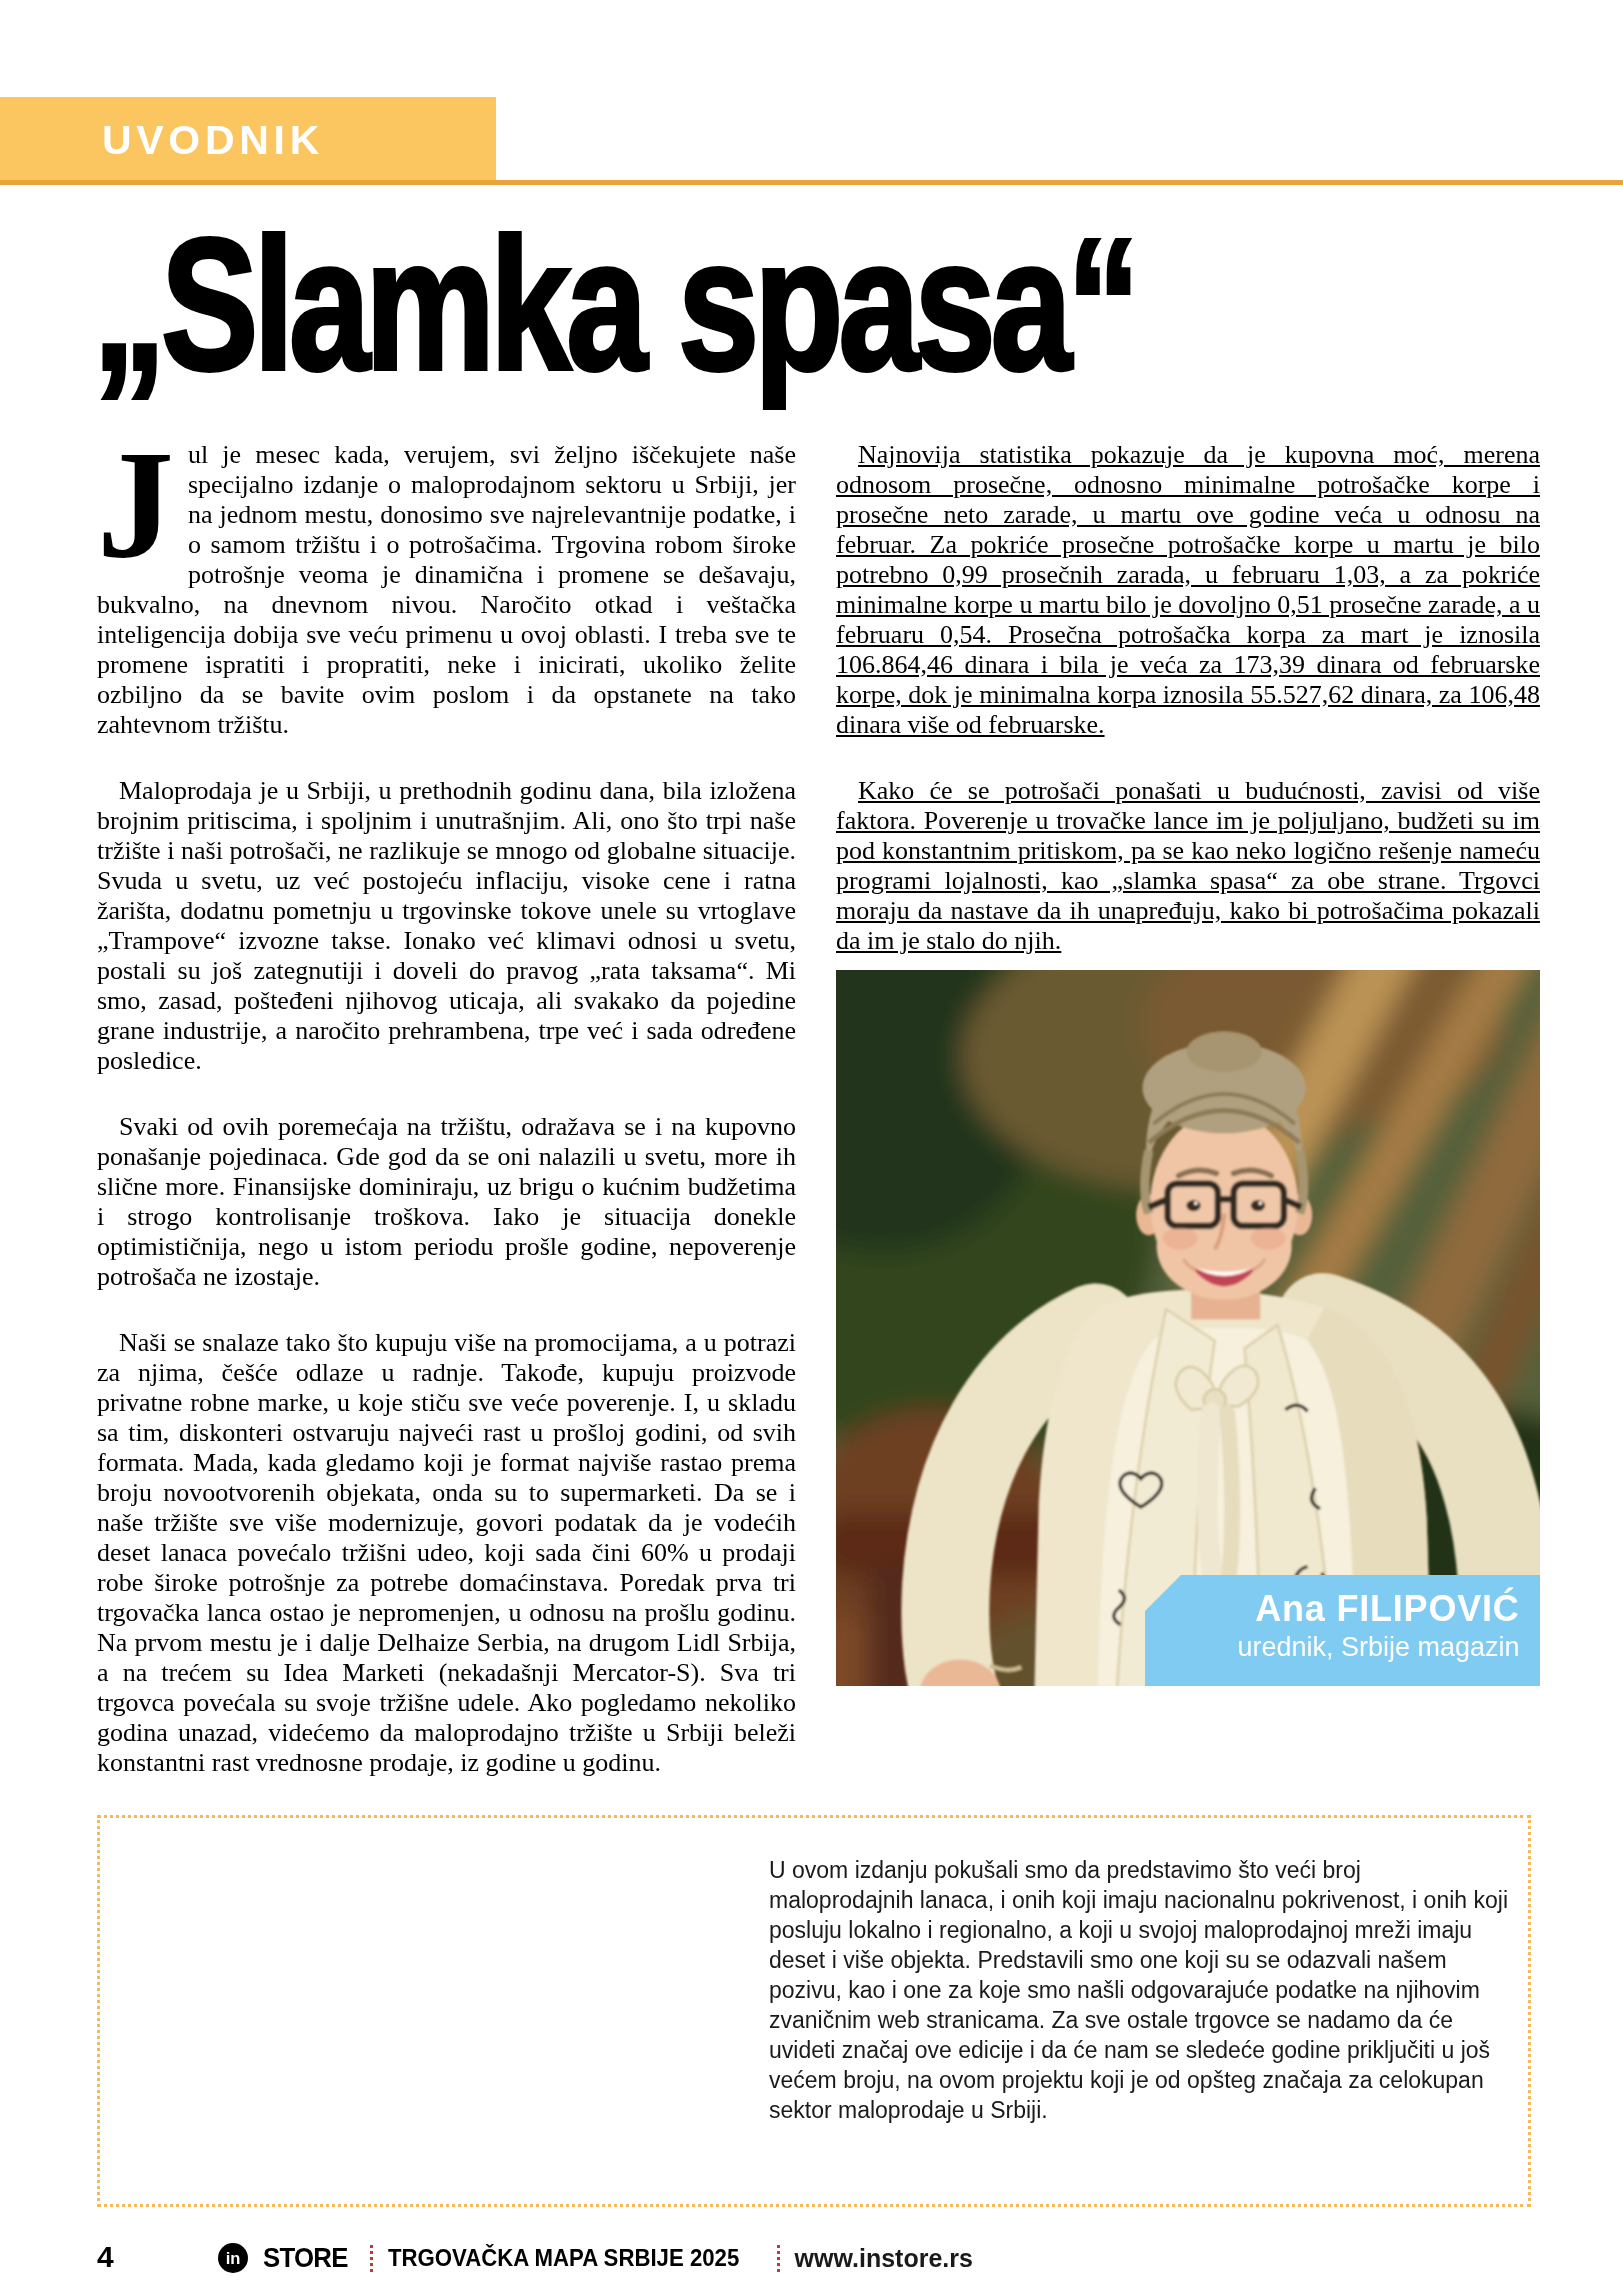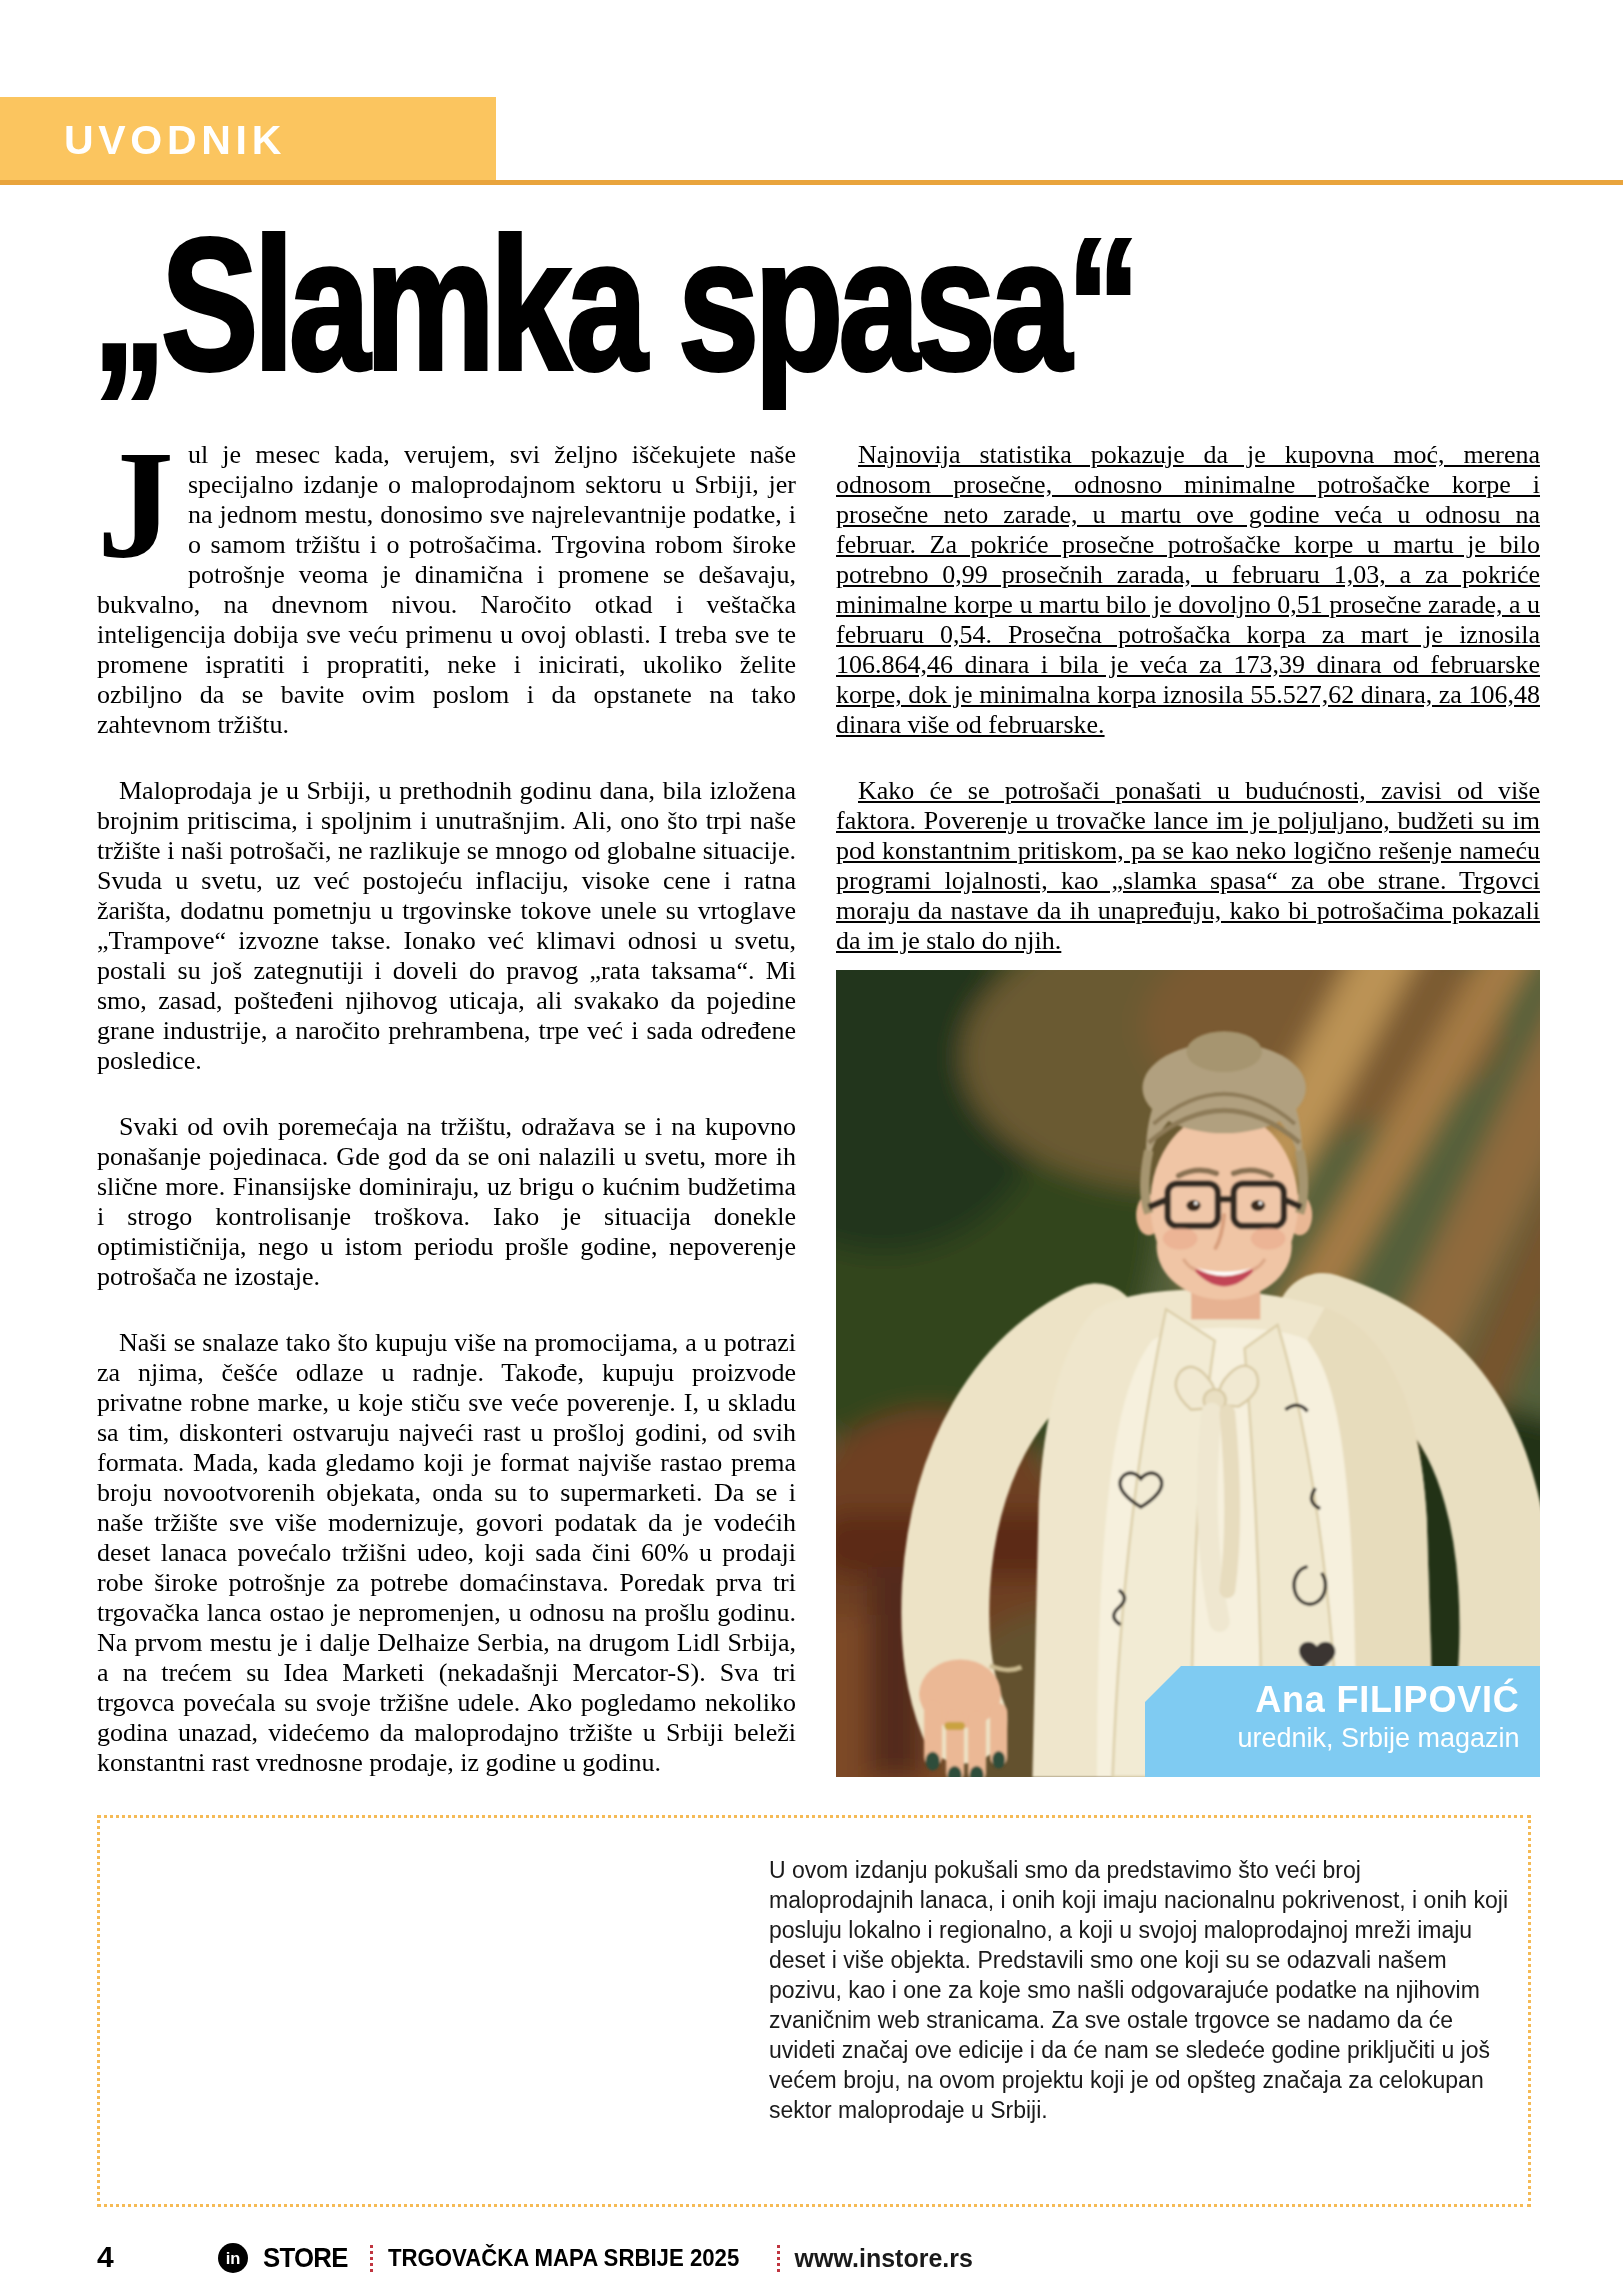--- a/index.html
+++ b/index.html
@@ -1,36 +1,36 @@
 <!DOCTYPE html>
 <html style="font-size:12.6px"><head>
 <meta charset="utf-8">
 <style>
   html,body{margin:0;padding:0;background:#ffffff;}
   body{width:1623px;height:2295px;position:relative;font-family:"Liberation Sans",sans-serif;overflow:hidden;}
   .page{position:absolute;inset:0;background:#ffffff;}
 
   
   .section-band{position:absolute;left:0;top:97px;width:496px;height:86px;background:#FBC55F;display:flex;align-items:center;}
-  .section-band .label{color:#ffffff;font-weight:bold;font-size:41px;letter-spacing:4.7px;padding-left:64px;font-family:"Liberation Sans",sans-serif;}
+  .section-band .label{color:#ffffff;font-weight:bold;font-size:41px;letter-spacing:4.7px;padding-left:102px;font-family:"Liberation Sans",sans-serif;}
   .rule{position:absolute;left:0;top:180px;width:1623px;height:4.7px;background:#E9A43C;}
 
   
   .page-title{position:absolute;left:93px;top:214px;font-family:"Liberation Sans",sans-serif;font-weight:bold;font-size:187px;line-height:182px;color:#000;letter-spacing:-6.3px;transform:scaleX(0.78);transform-origin:left top;-webkit-text-stroke:3.9px #000;white-space:nowrap;}
 
   
   .col{position:absolute;top:440px;font-family:"Liberation Serif",serif;font-size:26px;line-height:30px;color:#000;text-align:justify;}
   .col-left{left:97px;width:699px;}
   .col-right{left:836px;width:704px;text-decoration:underline;}
   .col p{margin:0 0 36px 0;text-indent:22px;}
   .col p.first{text-indent:0;}
   .drop-cap{float:left;font-family:"Liberation Serif",serif;font-weight:bold;font-size:154px;line-height:118px;padding:4.7px 14px 0 0;}
 
   
-  .photo-wrap{position:absolute;left:836px;top:970px;width:704px;height:807px;overflow:hidden;background:#4c5a33;}
+  .photo-wrap{position:absolute;left:836px;top:970px;width:704px;height:716px;overflow:hidden;background:#4c5a33;}
   .photo-wrap svg{display:block;width:704px;height:807px;}
   .caption-ribbon{position:absolute;right:0;bottom:0;width:395px;height:111px;background:#7FCBF2;clip-path:polygon(36px 0,100% 0,100% 100%,0 100%,0 36px);color:#fff;text-align:right;box-sizing:border-box;padding:12.6px 20.4px 0 0;}
   .caption-name{font-size:36px;font-weight:bold;line-height:41px;letter-spacing:0.8px;}
   .caption-role{font-size:27px;line-height:36px;}
 
   
   .promo-box{position:absolute;left:97px;top:1815px;width:1434px;height:392px;border:3.9px dotted #F5BA55;box-sizing:border-box;}
   .guide-box{position:absolute;left:19px;top:16.5px;width:622px;height:344px;background:#66C6F0;color:#fff;display:flex;flex-direction:column;justify-content:center;align-items:center;text-align:center;}
   .guide-box .gl{font-weight:bold;font-size:83px;line-height:93px;transform:scaleX(0.95);white-space:nowrap;}
   .note{position:absolute;left:669px;top:35px;width:742px;color:#111;}

